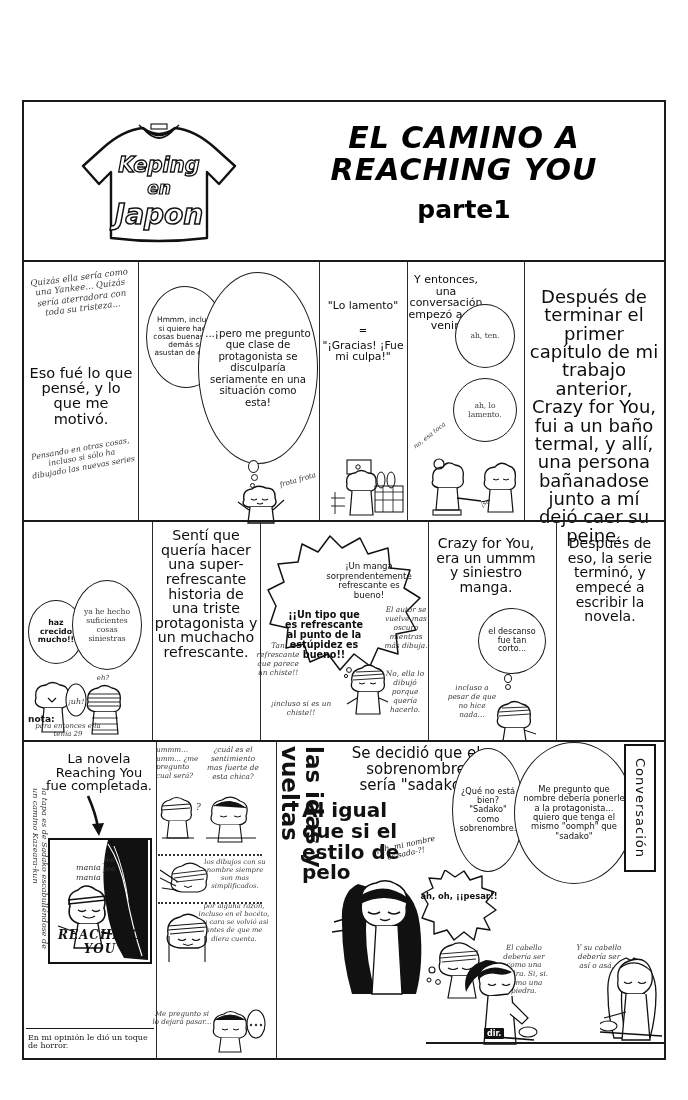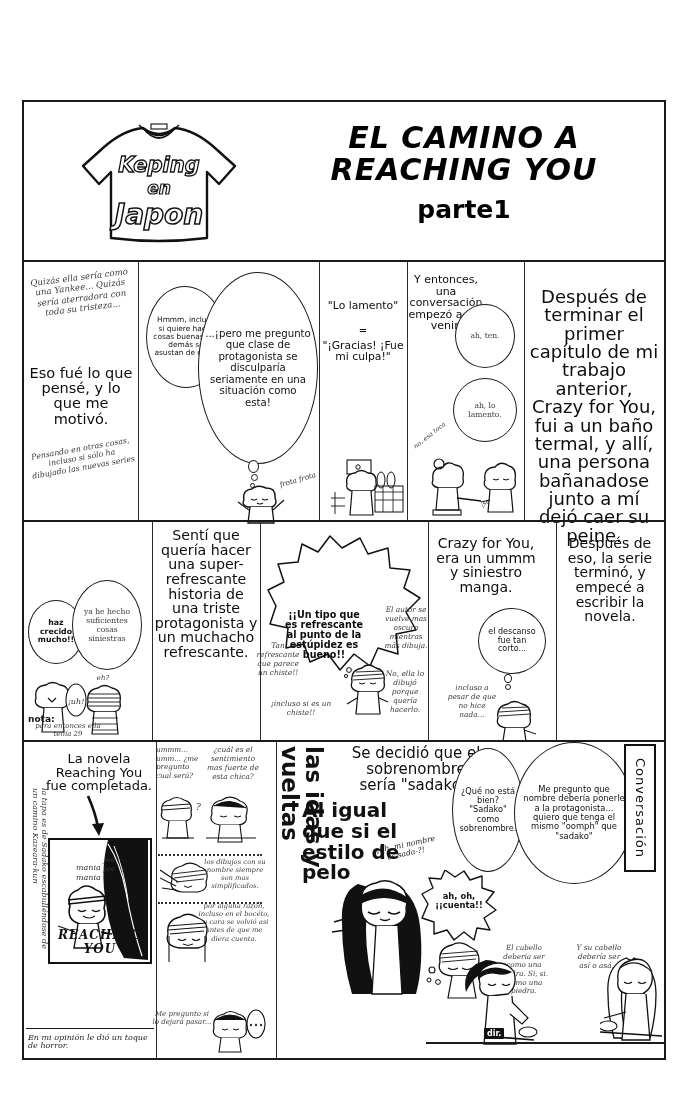--- a/index.html
+++ b/index.html
@@ -95,21 +95,21 @@
   
   .cover{
     position:absolute;border:2.2px solid #111;background:#fff;overflow:hidden;
   }
   .cover-title{
     position:absolute;left:0;bottom:6px;width:100%;text-align:center;
     font-family:"DejaVu Serif", serif;font-style:italic;font-weight:bold;
     font-size:12px;letter-spacing:1px;color:#111;
   }
   .caption-line{
-    position:absolute;font-family:"DejaVu Serif", serif;font-style:italic;
+    position:absolute;font-family:"DejaVu Serif", serif;
     font-size:8px;color:#222;line-height:1.05;
   }
   .arrow{position:absolute;}
   .dotline{position:absolute;border-top:2px dotted #333;}
   .hr-thin{position:absolute;background:#1a1a1a;}
   .badge{
     position:absolute;background:#111;color:#fff;
     font-family:"DejaVu Sans", sans-serif;font-weight:bold;font-size:8px;
     padding:1px 3px;border-radius:1px;
   }
@@ -269,20 +269,21 @@
       </div>
 
       <div class="panel" style="left:236px;top:0;width:168px;height:218px;">
         <div class="burst" style="left:4px;top:8px;width:160px;height:156px;">
           <svg width="160" height="156" viewBox="0 0 160 156">
             <path d="M12 76 L4 60 L20 52 L14 34 L34 32 L38 14 L54 22 L66 6 L78 18 L96 8
                      L104 24 L124 18 L126 38 L146 40 L140 58 L156 68 L142 82 L152 100
                      L132 104 L134 124 L114 118 L106 136 L90 124 L76 140 L64 124 L46 132
                      L40 114 L22 118 L24 98 L6 94 Z" fill="#fff" stroke="#111" stroke-width="1.5" stroke-linejoin="round"></path>
           </svg>
+          <div class="bub" style="left:62px;top:32px;width:86px;font-size:8.6px;">¡Un manga sorprendentemente refrescante es bueno!</div>
         </div>
         <div class="nar" style="position:absolute;left:24px;top:88px;width:80px;font-size:9.6px;font-weight:bold;">¡¡Un tipo que es refrescante al punto de la estúpidez es bueno!!</div>
         <div class="scr" style="position:absolute;left:-6px;top:120px;width:48px;font-size:7.4px;">Tan refrescante que parece un chiste!!</div>
         <div class="scr" style="position:absolute;left:10px;top:178px;width:62px;font-size:7.4px;">¡incluso si es un chiste!!</div>
         <div class="scr" style="position:absolute;left:122px;top:84px;width:48px;font-size:7.4px;">El autor se vuelve mas oscuro mientras más dibuja.</div>
         <div class="scr" style="position:absolute;left:122px;top:148px;width:46px;font-size:7.4px;">No, ella lo dibujó porque quería hacerlo.</div>
 
         <div class="fig" style="left:84px;top:140px;">
           <svg width="46" height="54" viewBox="0 0 46 54">
             <path d="M8 20 Q6 8 18 6 Q24 0 32 6 Q42 8 40 20 Q42 28 34 30 L16 30 Q5 28 8 20 Z" fill="#fff" stroke="#111" stroke-width="1.3"></path>
@@ -458,21 +459,21 @@
         <div class="conv-box" style="left:348px;top:2px;width:28px;height:124px;">
           <div class="vert">Conversación</div>
         </div>
 
         <div class="burst" style="left:144px;top:128px;width:78px;height:72px;">
           <svg width="78" height="72" viewBox="0 0 78 72">
             <path d="M8 34 L2 24 L13 18 L9 8 L21 9 L25 0 L35 7 L44 1 L50 10 L62 6 L62 18
                      L74 22 L66 32 L76 40 L64 48 L70 60 L57 58 L54 70 L44 62 L34 70 L27 60
                      L14 64 L14 52 L2 48 Z" fill="#fff" stroke="#111" stroke-width="1.4" stroke-linejoin="round"></path>
           </svg>
-          <div class="bub" style="left:0;top:22px;width:78px;font-size:8.4px;font-weight:bold;">ah, oh, ¡¡cuenta!!</div>
+          <div class="bub" style="left:0;top:22px;width:78px;font-size:8.4px;font-weight:bold;">ah, oh, ¡¡pesar!!</div>
         </div>
 
         <div class="fig" style="left:150px;top:198px;">
           <svg width="64" height="60" viewBox="0 0 64 60">
             <path d="M14 22 Q12 8 26 5 Q34 0 44 7 Q56 12 52 26 Q54 34 44 36 L26 36 Q10 34 14 22 Z" fill="#fff" stroke="#111" stroke-width="1.3"></path>
             <path d="M14 14 L52 11 M14 18 L52 15 M16 22 L50 19" stroke="#111" stroke-width=".9"></path>
             <path d="M22 28 q5 3 10 0 M36 28 q5 3 10 0" stroke="#111" stroke-width="1.1" fill="none"></path>
             <path d="M26 36 L22 58 L50 58 L46 36" fill="#fff" stroke="#111" stroke-width="1.2"></path>
             <circle cx="6" cy="30" r="3" fill="none" stroke="#111" stroke-width="1.1"></circle>
             <circle cx="3" cy="40" r="2" fill="none" stroke="#111" stroke-width="1"></circle>

